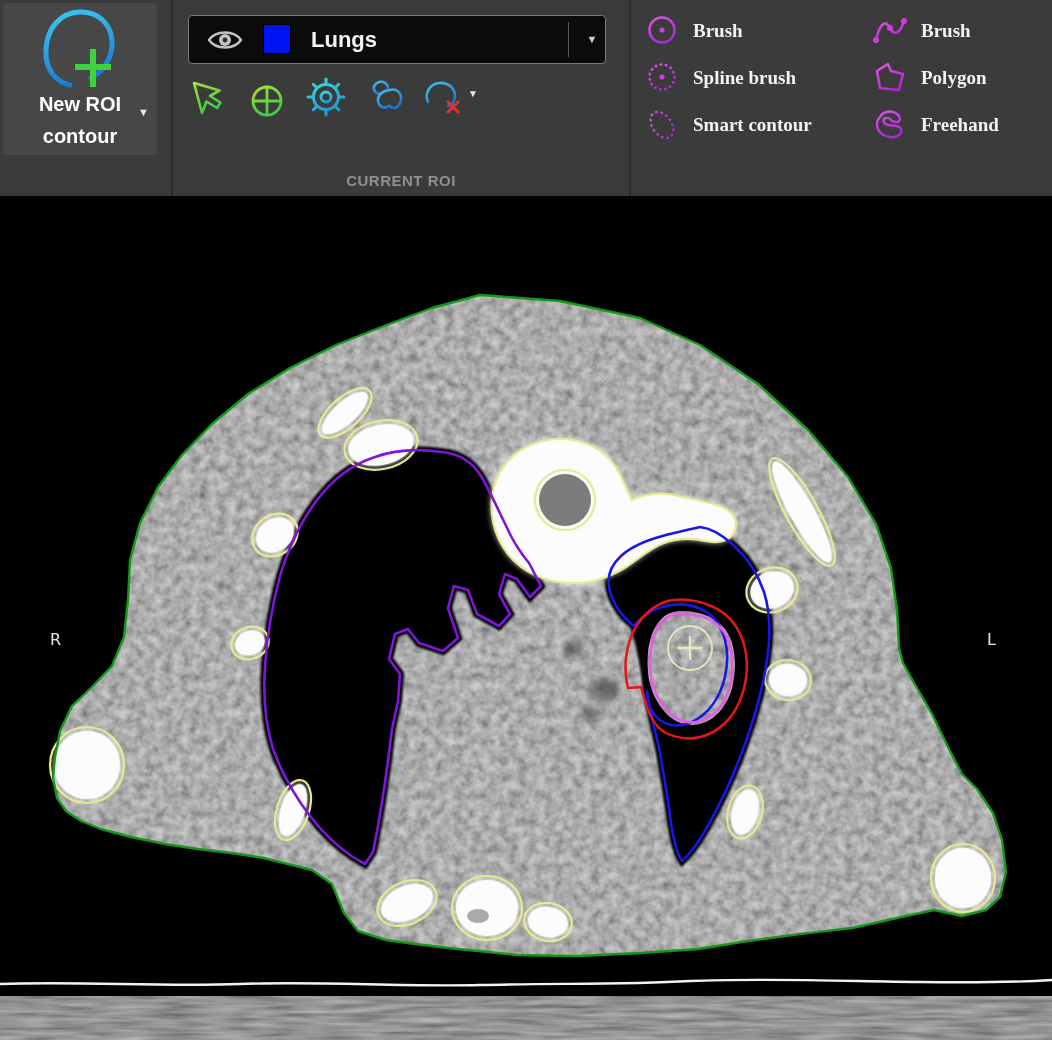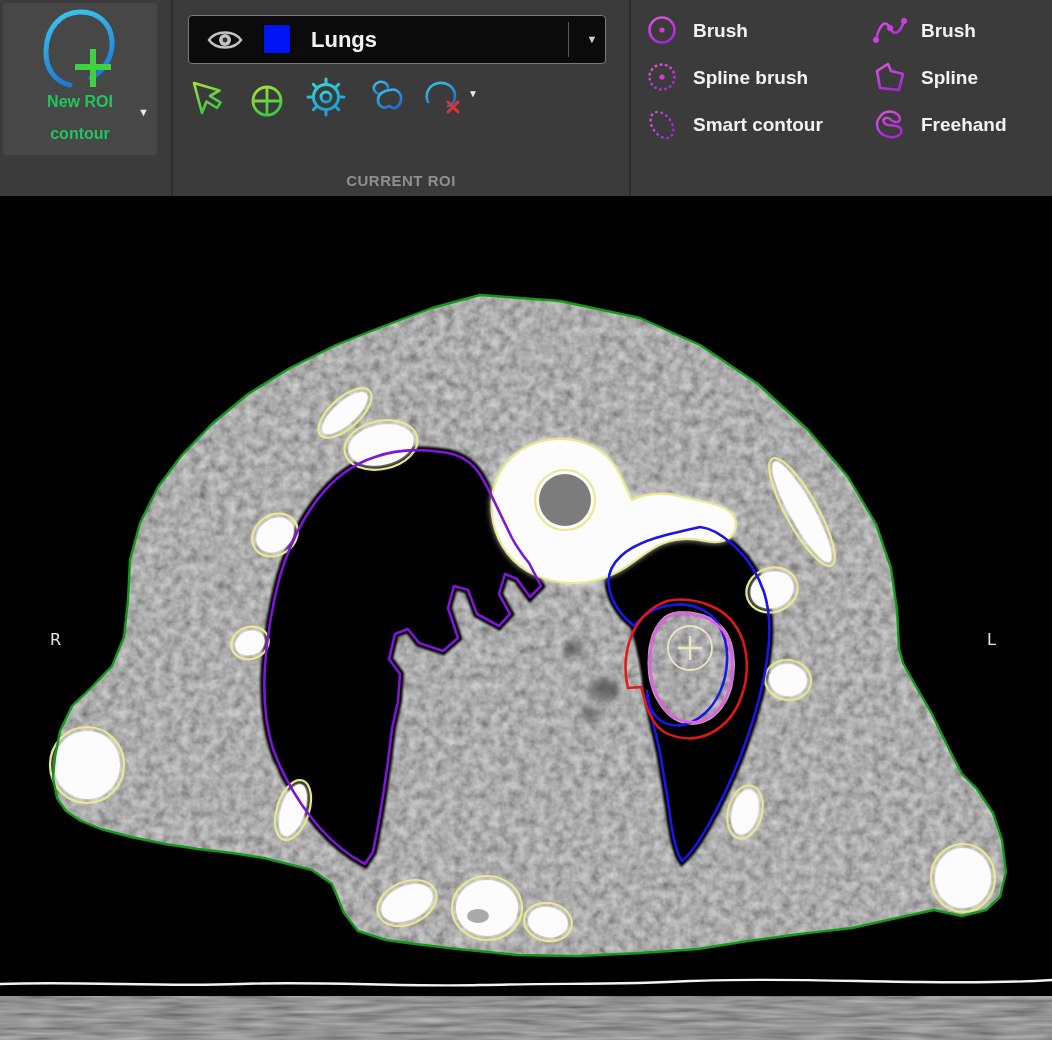--- a/index.html
+++ b/index.html
@@ -6,27 +6,27 @@
   .screen{position:relative;width:1052px;height:1040px;background:#000;overflow:hidden;
           font-family:"Liberation Sans",sans-serif;-webkit-font-smoothing:antialiased;}
   
   .toolbar{position:absolute;left:0;top:0;width:1052px;height:196px;background:#3b3b3b;}
   .vdiv{position:absolute;top:0;width:2px;height:196px;background:#2c2c2c;}
   .sec-label{position:absolute;left:0;right:0;bottom:7px;text-align:center;
              color:#8f8f8f;font-size:15px;font-weight:700;letter-spacing:.5px;}
   .newroi-btn{position:absolute;left:3px;top:3px;width:154px;height:152px;background:#474747;
               border-radius:3px;cursor:pointer;}
   .newroi-icon{position:absolute;left:40px;top:6px;}
-  .nr1,.nr2{position:absolute;left:0;width:100%;text-align:center;color:#22c55e;
-            font-size:16px;font-weight:700;}
+  .nr1,.nr2{position:absolute;left:0;width:100%;text-align:center;color:#ffffff;
+            font-size:20px;font-weight:700;}
   .nr1{top:90px;} .nr2{top:122px;}
   .nr-caret{position:absolute;right:8px;top:103px;color:#e8e8e8;font-size:11px;}
   .section{position:absolute;top:0;height:196px;}
   .sec-current{left:173px;width:456px;}
-  .sec-contour{left:631px;width:413px;}
+  .sec-contour{left:631px;width:413px;font-family:Liberation Serif, serif;}
   
   .roi-box{position:absolute;left:15px;top:15px;width:416px;height:47px;background:#0b0b0b;
            border:1px solid #7a7a7a;border-radius:4px;cursor:pointer;}
   .roi-eye{position:absolute;left:17px;top:10px;}
   .swatch{position:absolute;left:74px;top:8px;width:26px;height:28px;border:1px solid #000;}
   .roi-name{position:absolute;left:122px;top:0;line-height:47px;color:#f4f4f4;
             font-size:22px;font-weight:700;}
   .roi-sep{position:absolute;left:379px;top:6px;width:1px;height:35px;background:#585858;}
   .roi-caret{position:absolute;left:390px;top:0;width:26px;text-align:center;line-height:47px;
              color:#cfcfcf;font-size:11px;}
@@ -149,21 +149,21 @@
         <path d="M3,26 C7,8 13,6 17,14 C21,22 27,20 31,7" fill="none" stroke="url(#mg)" stroke-width="2.6"></path>
         <circle cx="3" cy="26" r="3" fill="#cf3fd8"></circle>
         <circle cx="17" cy="14" r="3" fill="#cf3fd8"></circle>
         <circle cx="31" cy="7" r="3" fill="#cf3fd8"></circle>
       </svg>
       <div class="ctool-label" style="left:290px;top:14px">Brush</div>
 
       <svg class="ctool-icon" style="left:242px;top:61px" viewBox="0 0 34 34">
         <path d="M15,3 L4,10 L7,27 L26,29 L30,13 L18,10 Z" fill="none" stroke="url(#mg)" stroke-width="2.6" stroke-linejoin="round"></path>
       </svg>
-      <div class="ctool-label" style="left:290px;top:61px">Spline</div>
+      <div class="ctool-label" style="left:290px;top:61px">Polygon</div>
 
       <svg class="ctool-icon" style="left:242px;top:108px" viewBox="0 0 34 34">
         <path d="M7,9 C10,3 19,2 24,6 C29,10 27,15 22,14 C17,13 18,9 13,10 C9,11 10,16 15,17 C21,18 26,17 28,21 C30,26 24,30 17,29 C9,28 4,23 4,16 C4,13 5,11 7,9 Z" fill="none" stroke="url(#mg)" stroke-width="2.4" stroke-linejoin="round"></path>
       </svg>
       <div class="ctool-label" style="left:290px;top:108px">Freehand</div>
 
     </div>
   </div>
 
   <div class="viewer">

